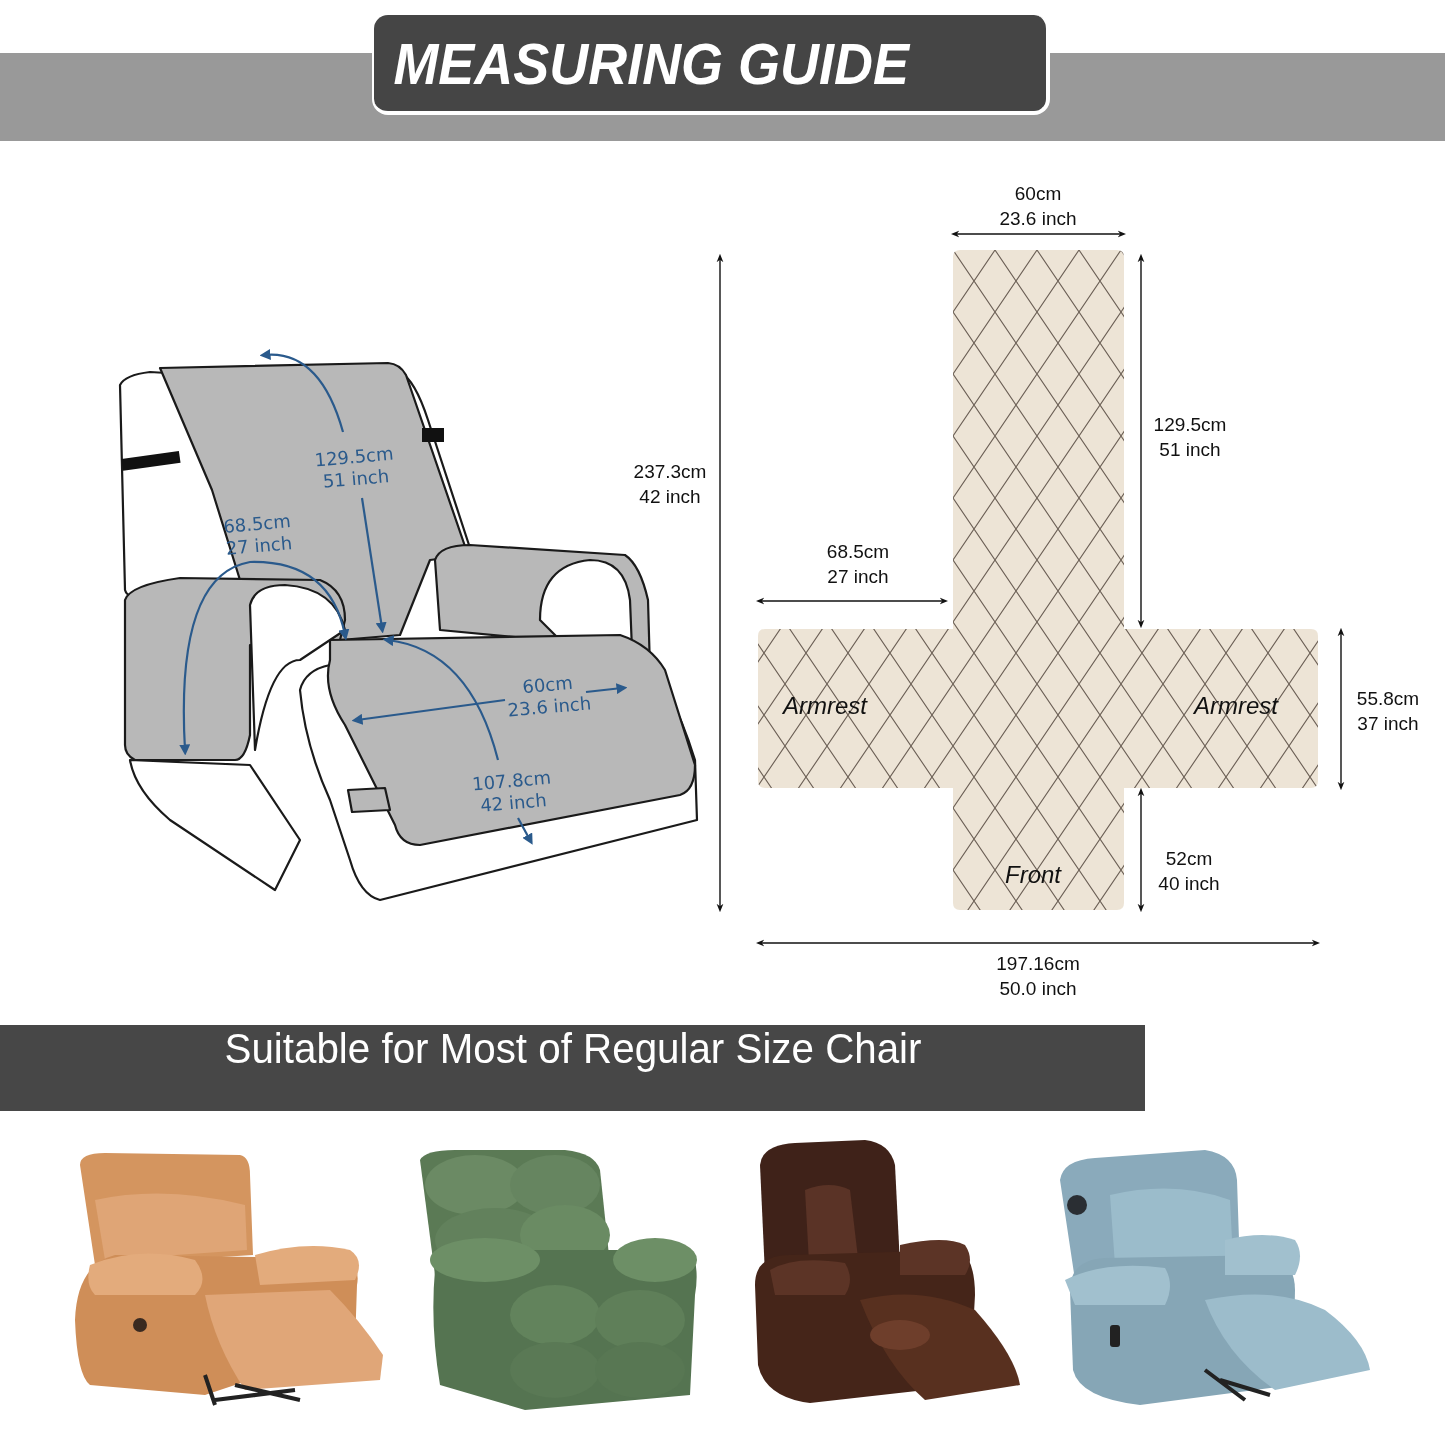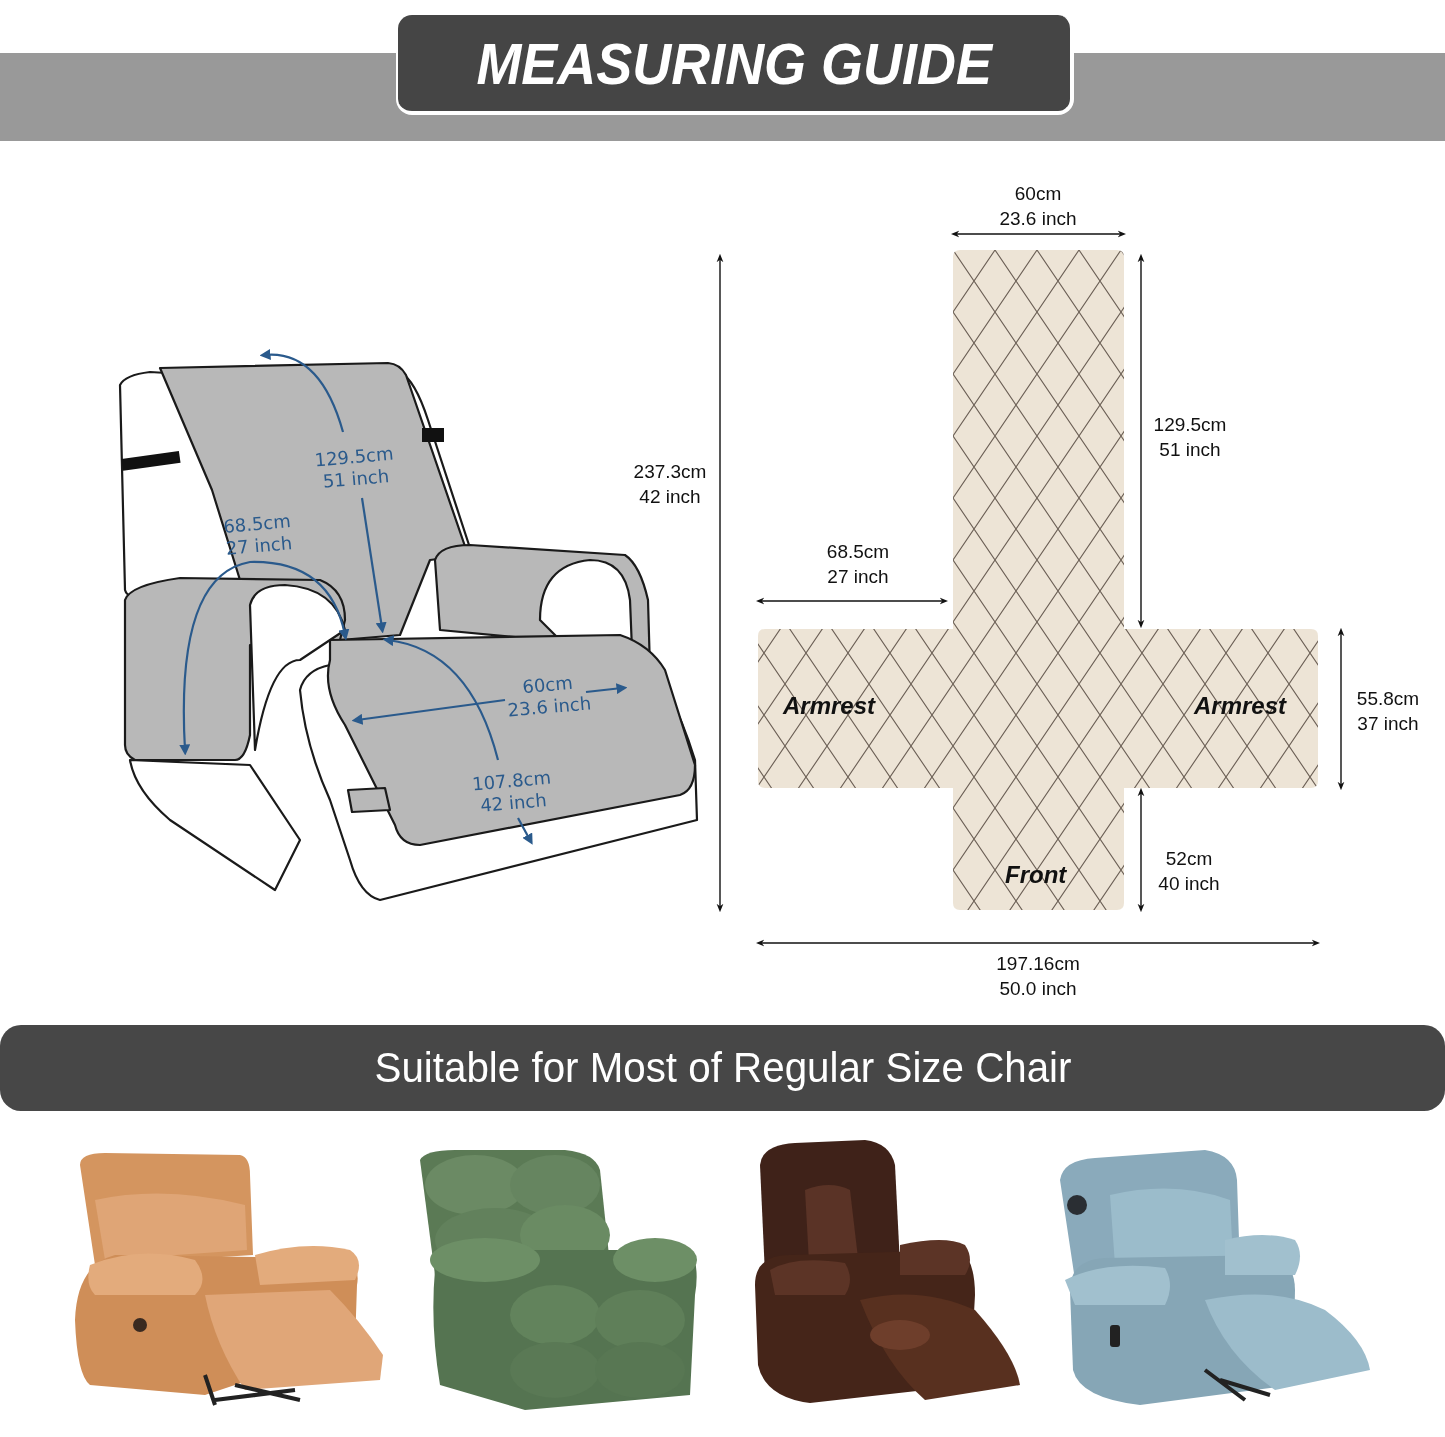--- a/index.html
+++ b/index.html
@@ -1,30 +1,30 @@
 <!DOCTYPE html>
 <html><head>
 <meta charset="utf-8">
 <style>
   html, body { margin: 0; padding: 0; background: #ffffff; }
   body { width: 1445px; height: 1437px; position: relative; overflow: hidden; font-family: "Liberation Sans", sans-serif; }
   .abs { position: absolute; }
 
   
   .top-band { left: 0; top: 53px; width: 1445px; height: 88px; background: #999999; }
-  .title-box { left: 374px; top: 15px; width: 672px; height: 96px; background: #454545; border-radius: 14px; border-bottom: 2px solid #ffffff; border-right: 2px solid #ffffff; box-shadow: 0 0 0 2px #ffffff; display: flex; align-items: center; justify-content: center; margin-left: 24px; }
+  .title-box { left: 374px; top: 15px; width: 672px; height: 96px; background: #454545; border-radius: 14px; border-bottom: 2px solid #ffffff; border-right: 2px solid #ffffff; box-shadow: 0 0 0 2px #ffffff; display: flex; align-items: center; justify-content: flex-start; }
   .title-text { color: #ffffff; font-weight: bold; font-style: italic; font-size: 58px; letter-spacing: 0px; transform: scaleX(0.93); }
 
   
   .dim { text-align: center; color: #111111; font-size: 19px; line-height: 25px; }
   .dim-blue { text-align: center; color: #2a5a8c; font-size: 18px; line-height: 22px; font-family: "DejaVu Sans", sans-serif; }
-  .zone-label { font-weight: bold; font-style: italic; font-size: 24px; color: #111111; }
+  .zone-label { font-weight: normal; font-style: italic; font-size: 24px; color: #111111; }
 
   
-  .mid-band { left: 0; top: 1025px; width: 1445px; height: 86px; background: #474747; display: flex; align-items: center; justify-content: center; border-radius: 21px; }
+  .mid-band { left: 0; top: 1025px; width: 1145px; height: 86px; background: #474747; display: flex; justify-content: center; }
   .mid-text { color: #ffffff; font-size: 42px; transform: scaleX(0.96); }
 
   .chair-photo { position: absolute; }
 </style>
 </head>
 <body>
 
 <div class="abs top-band"></div>
 <div class="abs title-box">
   <span class="title-text">MEASURING GUIDE</span>

